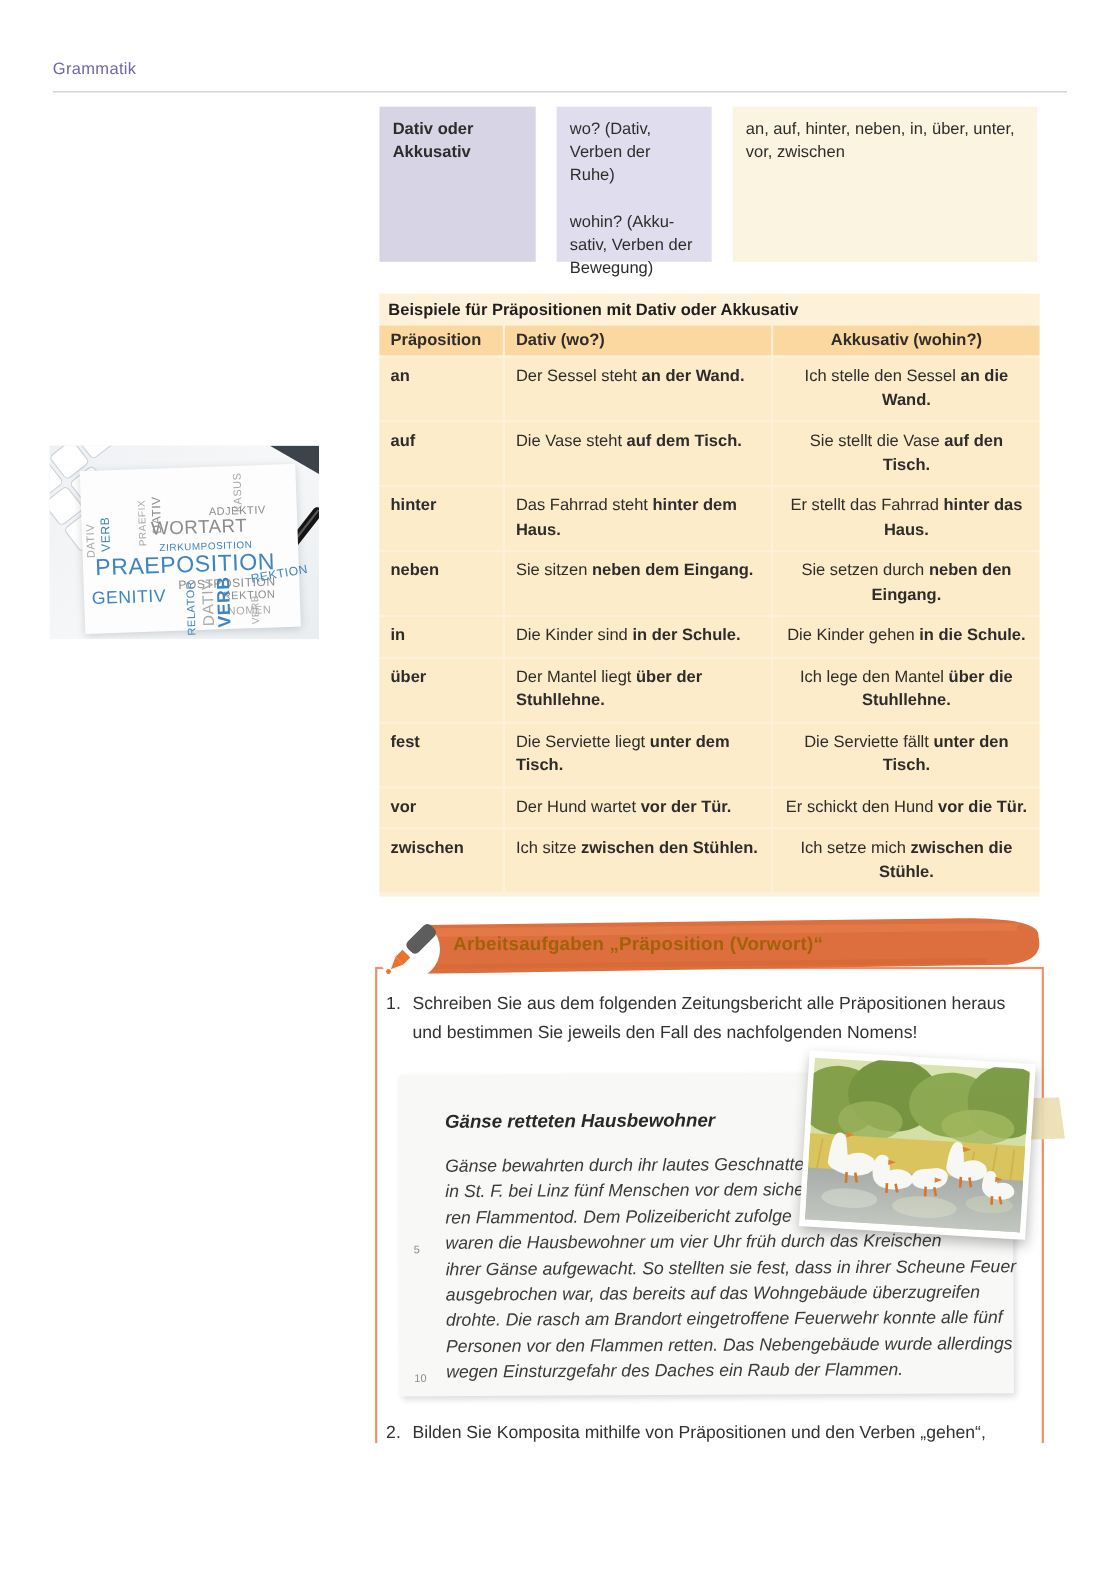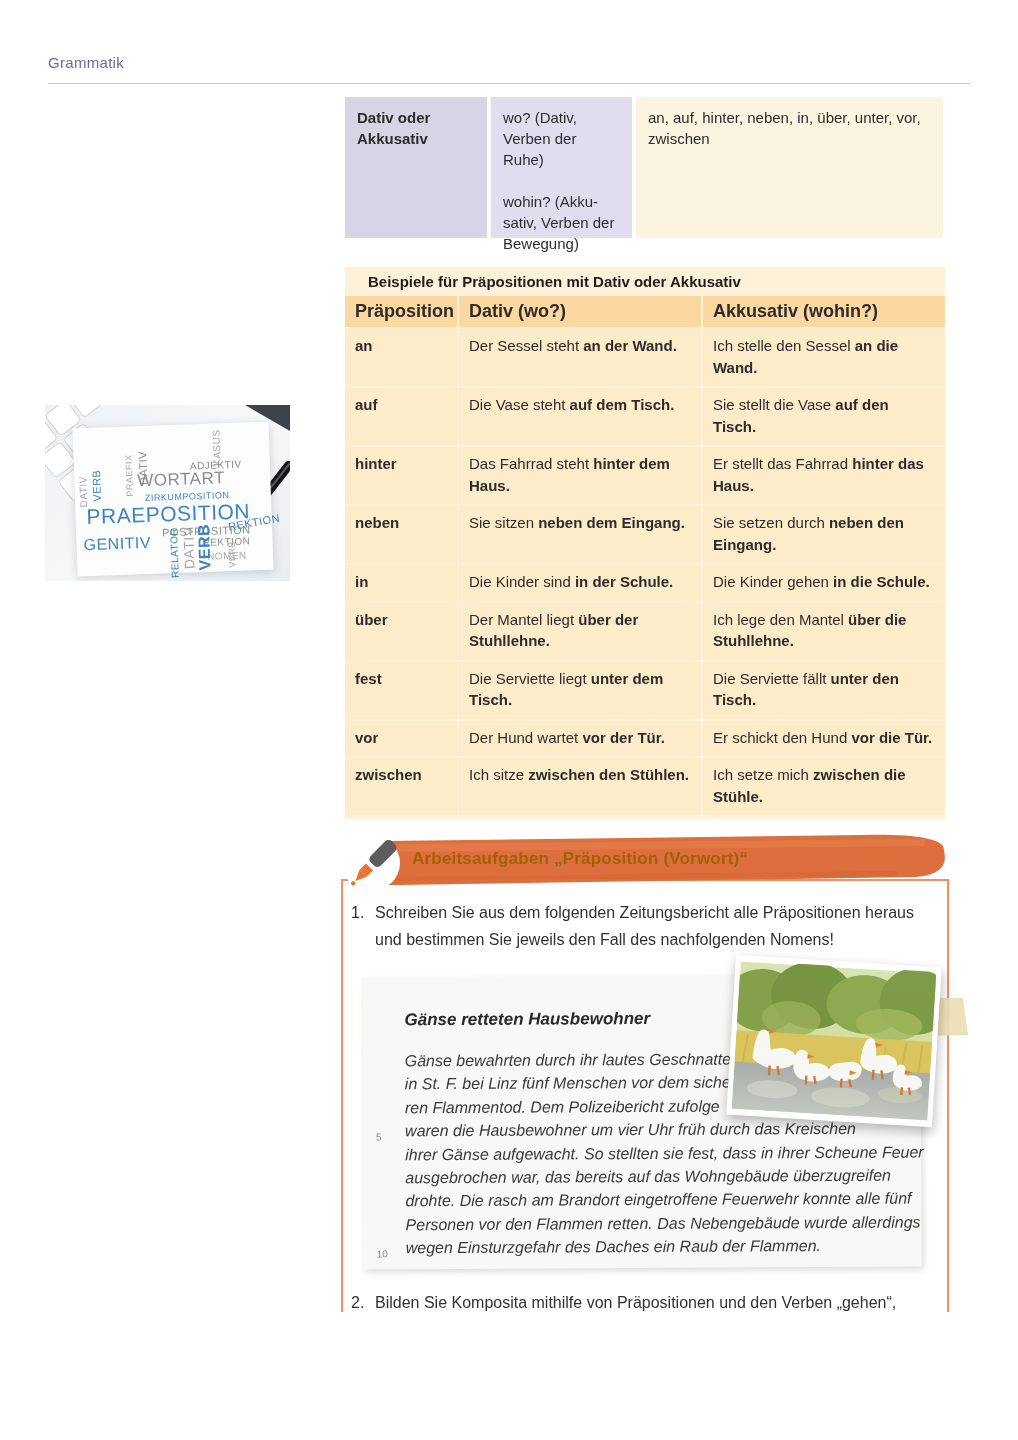--- a/index.html
+++ b/index.html
@@ -7,37 +7,37 @@
   .page {
     position:relative; width:1018px; height:1312px; background:#ffffff;
     font-family:"Liberation Sans", sans-serif; color:#2e2c2b; overflow:hidden;padding-left:44px;
   }
   
   .hdr { position:absolute; left:48px; top:54px; font-size:15px; letter-spacing:.3px; color:#6f66a8; }
   .hdr-rule { position:absolute; left:48px; top:83px; width:922px; height:1px; background:#c9c9c9; }
   .page-num { position:absolute; left:48px; top:1360px; font-size:15px; color:#8b8b8b; }
 
   
-  .case-table { position:absolute; left:345px; top:97px; width:598px; height:141px; display:flex; gap:4px; }
+  .case-table { position:absolute; left:345px; top:97px; width:598px; height:141px; display:flex; gap:19px; }
   .case-cell { padding:10px 12px; font-size:15px; line-height:21px; color:#2e2c2b; }
   .case-c1 { width:142px; background:#d7d4e6; font-weight:bold; }
   .case-c2 { width:141px; background:#e0deee; }
   .case-c3 { flex:1; background:#faf4e0; }
   .case-gap { height:21px; }
 
   
   .ex-table { position:absolute; left:345px; top:267px; width:600px; background:#fdf2d9; padding-bottom:4px; }
-  .ex-title { padding:6px 8px 5px 8px; font-size:15px; font-weight:bold; color:#1f1e1d; background:#fdf2d9;margin-left:15px; }
+  .ex-title { padding:6px 8px 5px 8px; font-size:15px; font-weight:bold; color:#1f1e1d; background:#fdf2d9; }
   .ex-head { display:flex; gap:2px; margin-top:1px; }
-  .ex-head .hc { background:#fbd8a0; font-weight:bold; font-size:18px; padding:5px 10px; }
+  .ex-head .hc { background:#fbd8a0; font-weight:bold; font-size:15px; padding:5px 10px; }
   .ex-row { display:flex; gap:2px; margin-top:2px; }
   .ex-cell { background:#fdecca; font-size:15px; line-height:21.5px; padding:6px 10px 8px 10px; }
   .c-prep  { width:112px; font-weight:bold; }
   .c-dativ { width:242px; }
-  .c-akk   { flex:1; }
+  .c-akk   { flex:1;text-align:center; }
 
   
   .wc-photo { position:absolute; left:45px; top:405px; width:245px; height:176px; overflow:hidden;
               background:linear-gradient(135deg,#eef1f4 0%,#f7f8f9 55%,#e9edf0 100%); }
   .wc-photo svg { position:absolute; left:0; top:0; }
   .wc-card { position:absolute; left:30px; top:20px; width:196px; height:148px; background:#fdfdfd;
              transform:rotate(-2deg); box-shadow:0 2px 8px rgba(80,90,100,.25); }
   .wc-word { position:absolute; font-family:"Liberation Sans",sans-serif; letter-spacing:.5px; white-space:nowrap; }
   .wc-word.blue { color:#3d85c0; }
   .wc-word.gray { color:#a9a9a9; } .wc-word.dgray { color:#8c8c8c; }

